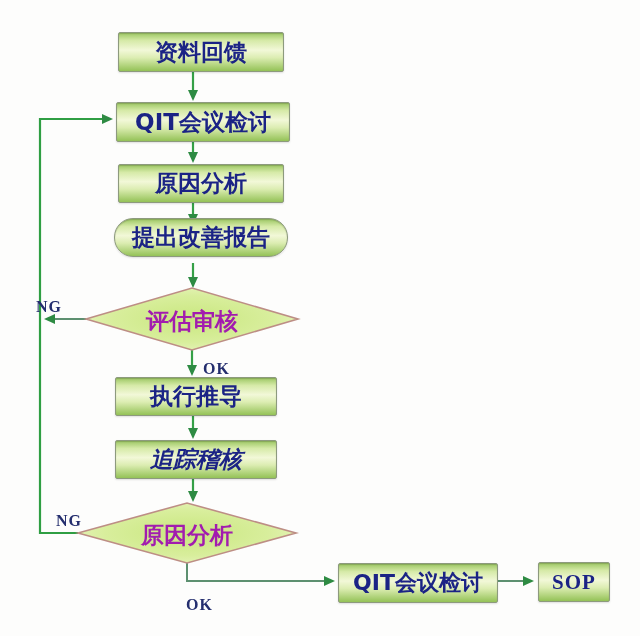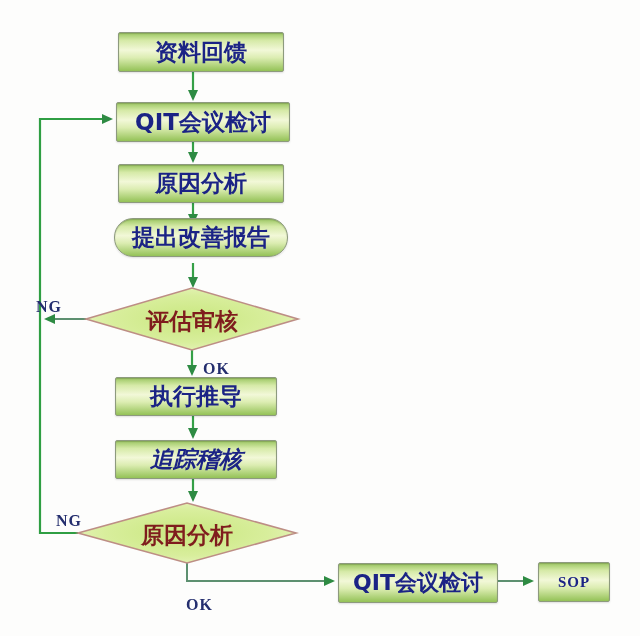--- a/index.html
+++ b/index.html
@@ -10,34 +10,34 @@
   .wires{position:absolute;left:0;top:0;width:640px;height:636px;}
   .rect-node{
     position:absolute;display:flex;align-items:center;justify-content:center;
     border:1px solid #8d9a7e;border-radius:2px;
     background:linear-gradient(180deg,#9cc763 0%,#d6eaa8 20%,#f2f8d8 45%,#dcedb2 65%,#94c257 100%);
     box-shadow:0 1px 1px rgba(90,110,60,.35) inset, 0 1px 2px rgba(0,0,0,.12);
     color:#1b2385;font-weight:bold;font-size:23px;white-space:nowrap;text-align:right;
   }
   .diamond-label{
     position:absolute;width:150px;text-align:center;
-    color:#7f1d1d;font-weight:bold;font-size:23px;white-space:nowrap;
+    color:#a21caf;font-weight:bold;font-size:23px;white-space:nowrap;
   }
   .edge-label{
     position:absolute;color:#242e6e;font-weight:bold;font-size:16px;
     font-family:"Liberation Serif","DejaVu Serif",serif;letter-spacing:1px;margin-top:8px;
   }
   .n-feedback{left:118px;top:32px;width:164px;height:38px;}
   .n-qit-review{left:116px;top:102px;width:172px;height:38px;}
   .n-cause{left:118px;top:164px;width:164px;height:37px;}
   .n-report{left:114px;top:218px;width:172px;height:37px;border-radius:19px;}
   .n-exec{left:115px;top:377px;width:160px;height:37px;}
   .n-track{left:115px;top:440px;width:160px;height:37px;font-style:italic;}
   .n-closing{left:338px;top:563px;width:158px;height:38px;font-size:22px;}
-  .n-sop{left:538px;top:562px;width:70px;height:38px;font-size:15px;
+  .n-sop{left:538px;top:562px;width:70px;height:38px;font-size:21px;
          font-family:"Liberation Serif","DejaVu Serif",serif;letter-spacing:1px;}
   .l-eval{left:117px;top:306px;}
   .l-verify{left:112px;top:520px;}
   .l-ng1{left:36px;top:290px;}
   .l-ok1{left:203px;top:352px;}
   .l-ng2{left:56px;top:504px;}
   .l-ok2{left:186px;top:588px;}
 </style>
 </head>
 <body>

